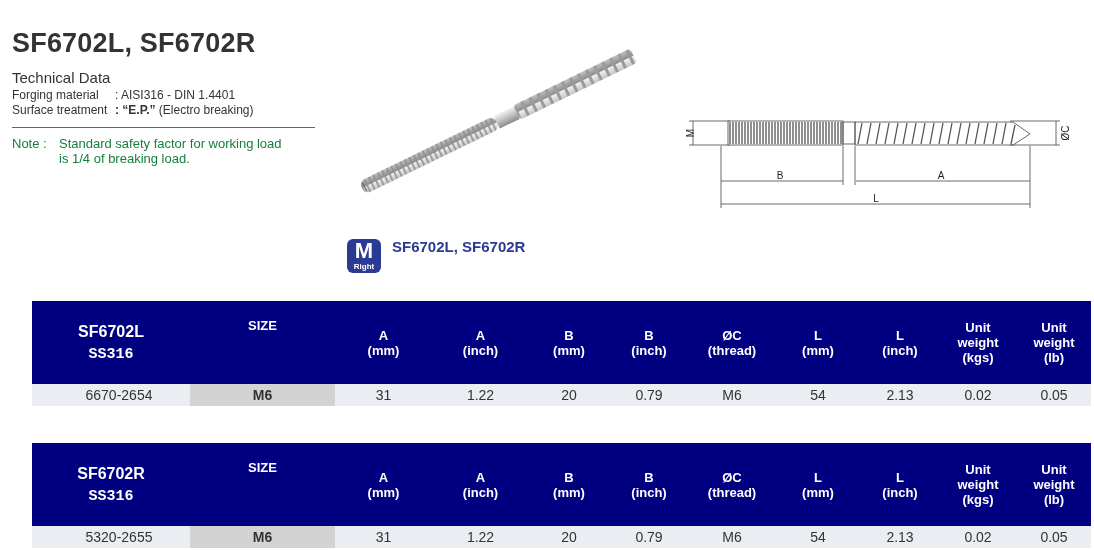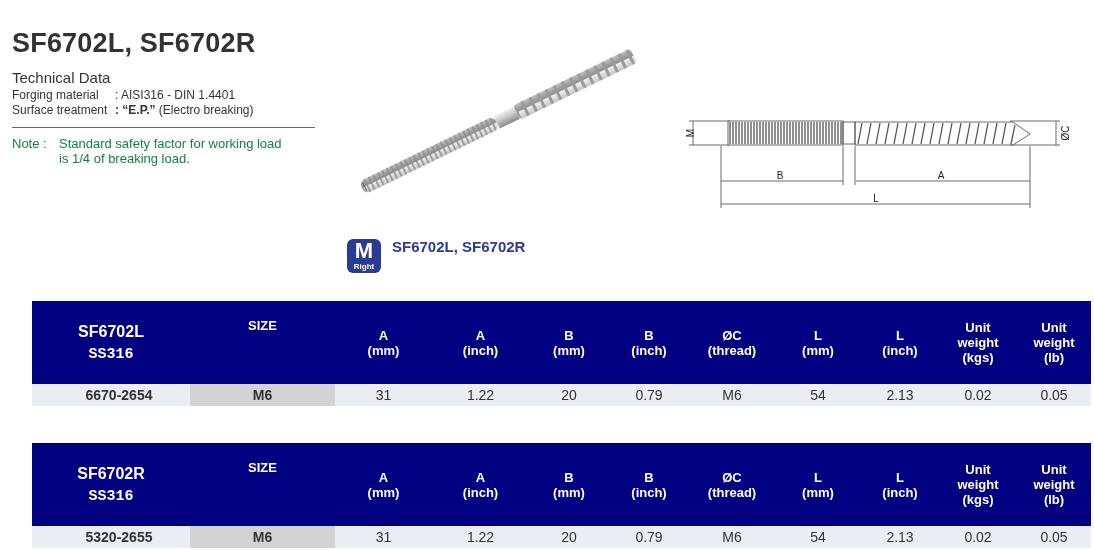--- a/index.html
+++ b/index.html
@@ -21,21 +21,21 @@
   .badge .m { font-size:22px; font-weight:bold; line-height:22px; margin-top:1px; font-family:"Liberation Sans", sans-serif; }
   .badge .metric { font-size:8px; font-weight:bold; line-height:9px; }
   .prod-title { position:absolute; left:392px; top:237px; font-size:15px; font-weight:bold; color:#2b3a93; line-height:19px; }
 
   table.spec { position:absolute; left:12px; border-collapse:collapse; width:1059px; table-layout:fixed;margin-left:20px; }
   table.spec th { background:#010080; color:#fff; font-weight:bold; font-size:13px; text-align:center; vertical-align:middle; height:66px; padding:0; line-height:15px; }
   table.spec th.first .code { font-size:16px; display:block; margin-bottom:8px; }
   table.spec th.first .mat { font-family:Liberation Mono, monospace; font-size:15px; display:block; }
   table.spec th.size { vertical-align:top; padding-top:17px; }
   table.spec td { background:#eaedf1; font-size:14px; text-align:center; height:22px; padding:0; color:#333; }
-  table.spec td.b { font-weight:bold;padding-left:16px; }
+  table.spec td.b { font-weight:normal;padding-left:16px; }
   table.spec td.sz { background:#d3d3d3; font-weight:bold; }
 </style>
 </head>
 <body>
 
 <div class="title">SF6702L, SF6702R</div>
 
 <div class="tech-head">Technical Data</div>
 <div class="spec-row" style="top:88px;">
   <span class="lbl">Forging material</span><span class="val">: AISI316 - DIN 1.4401</span>

